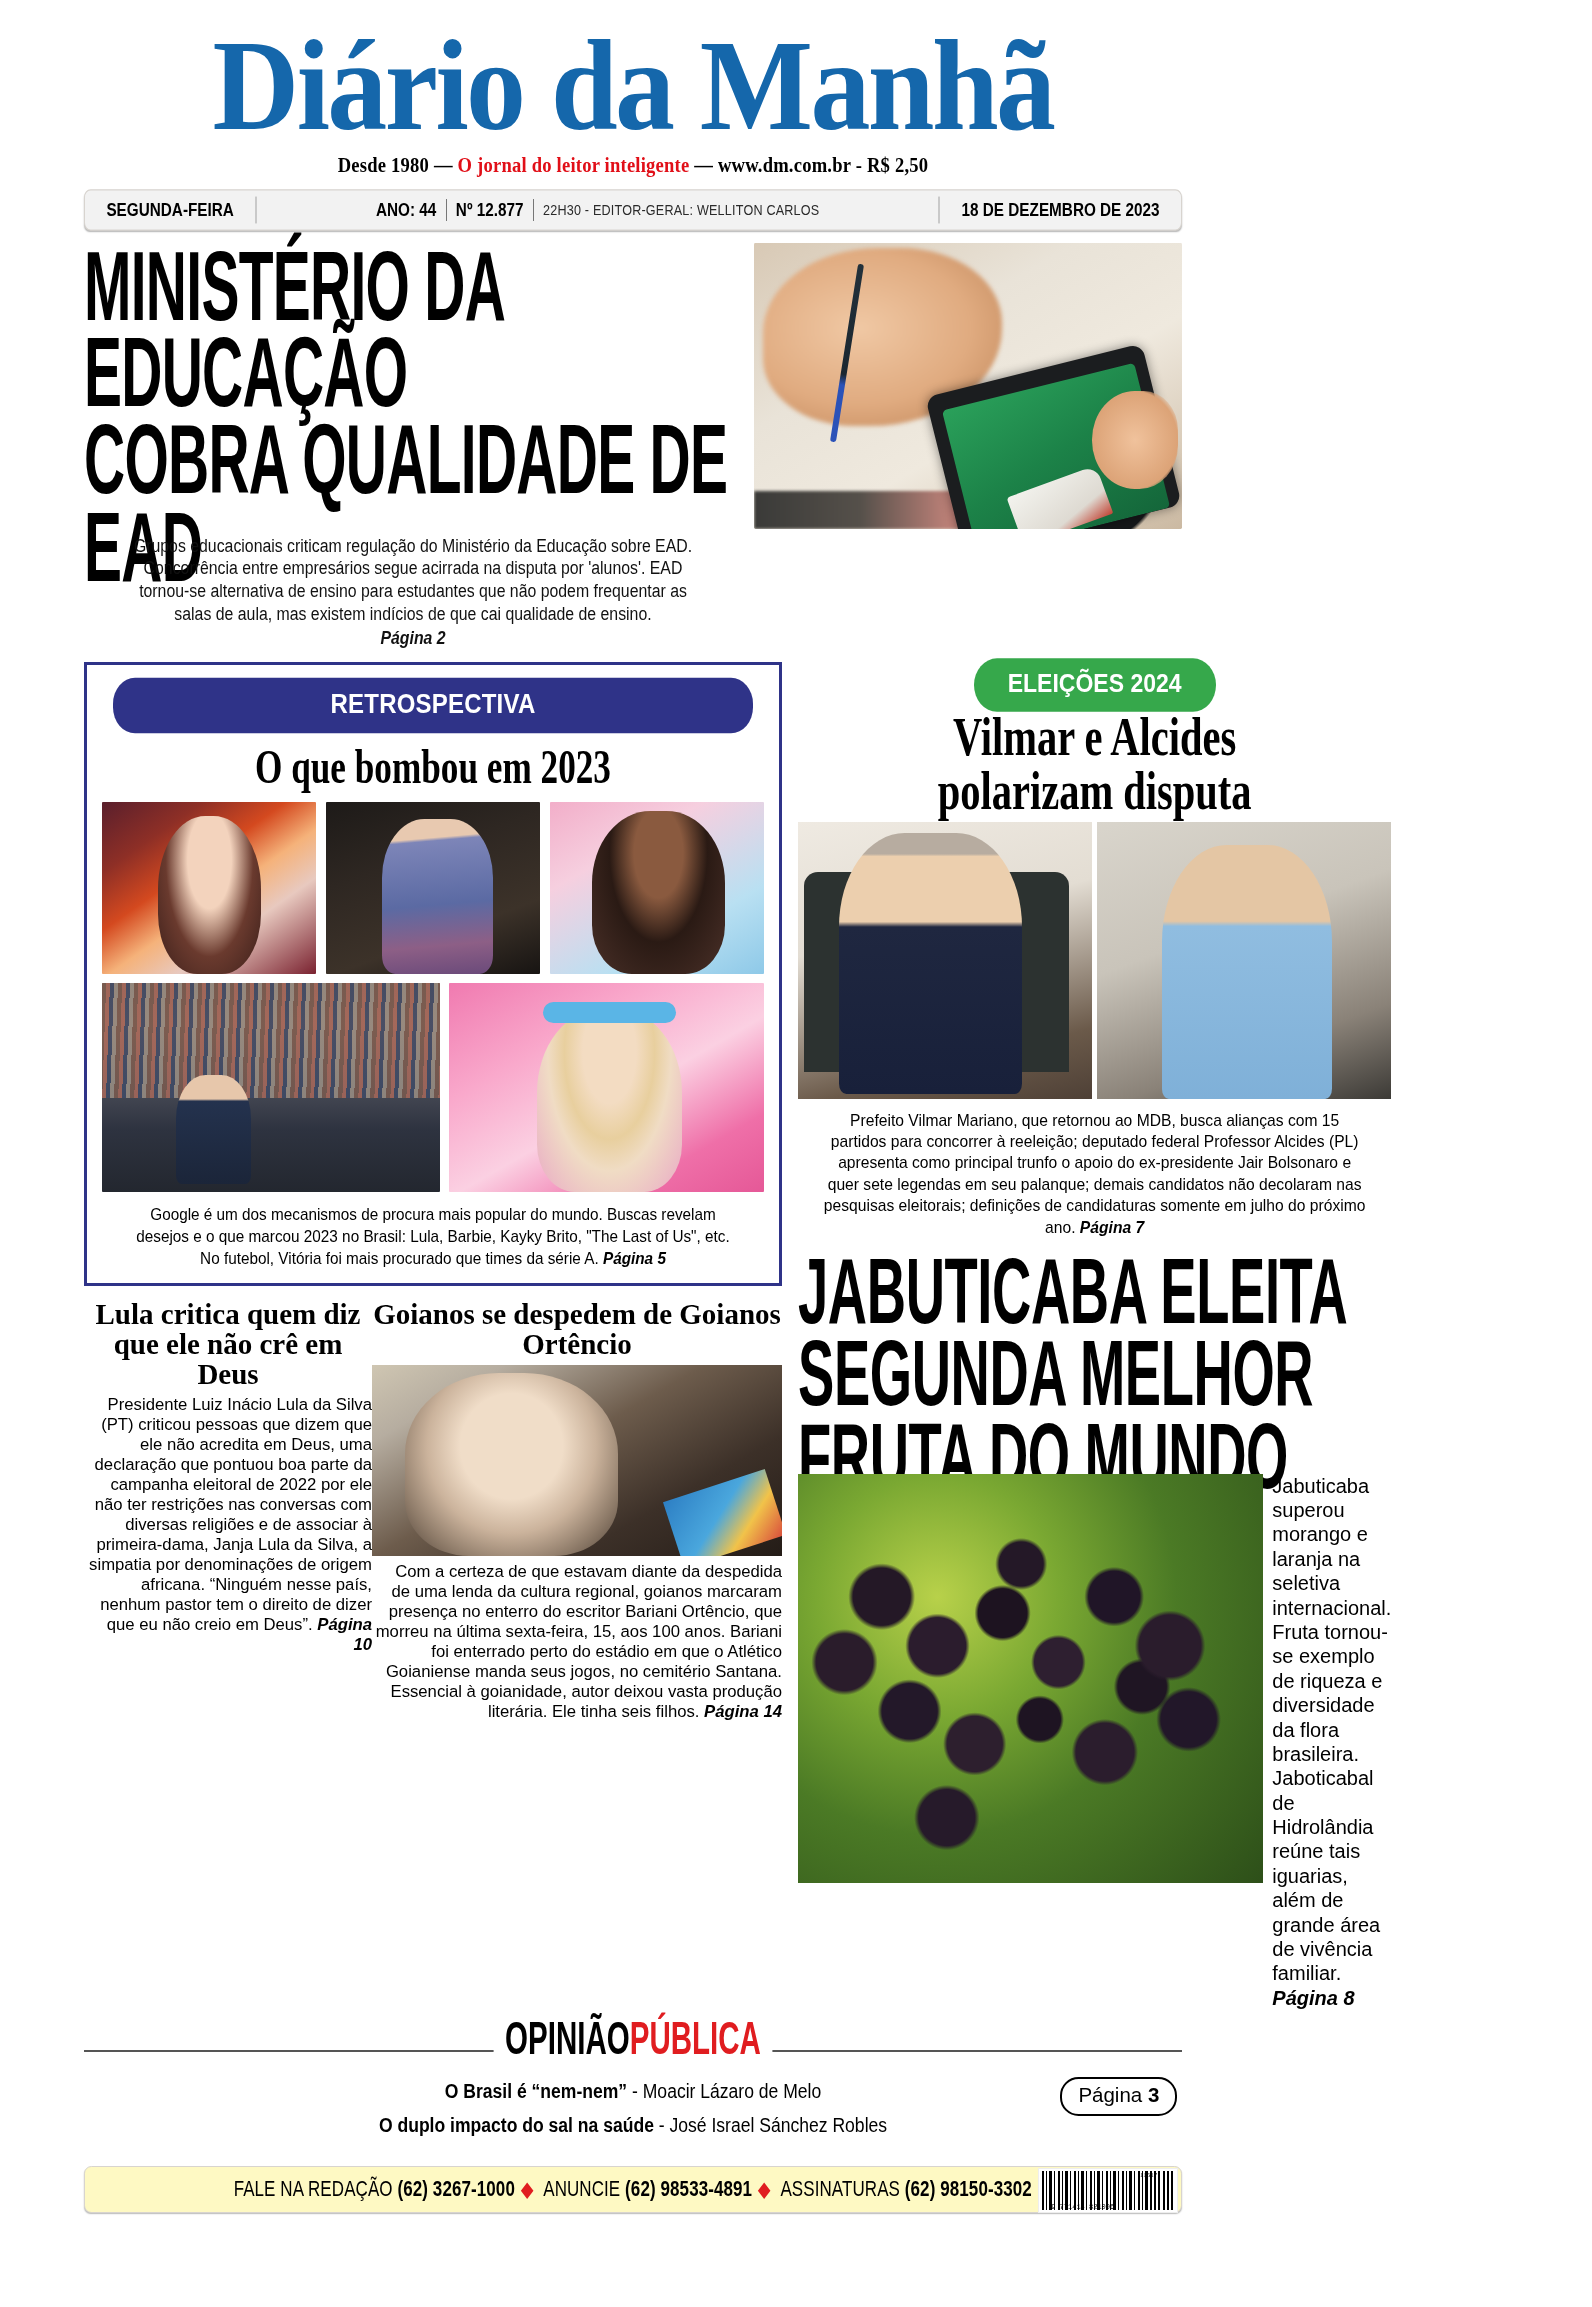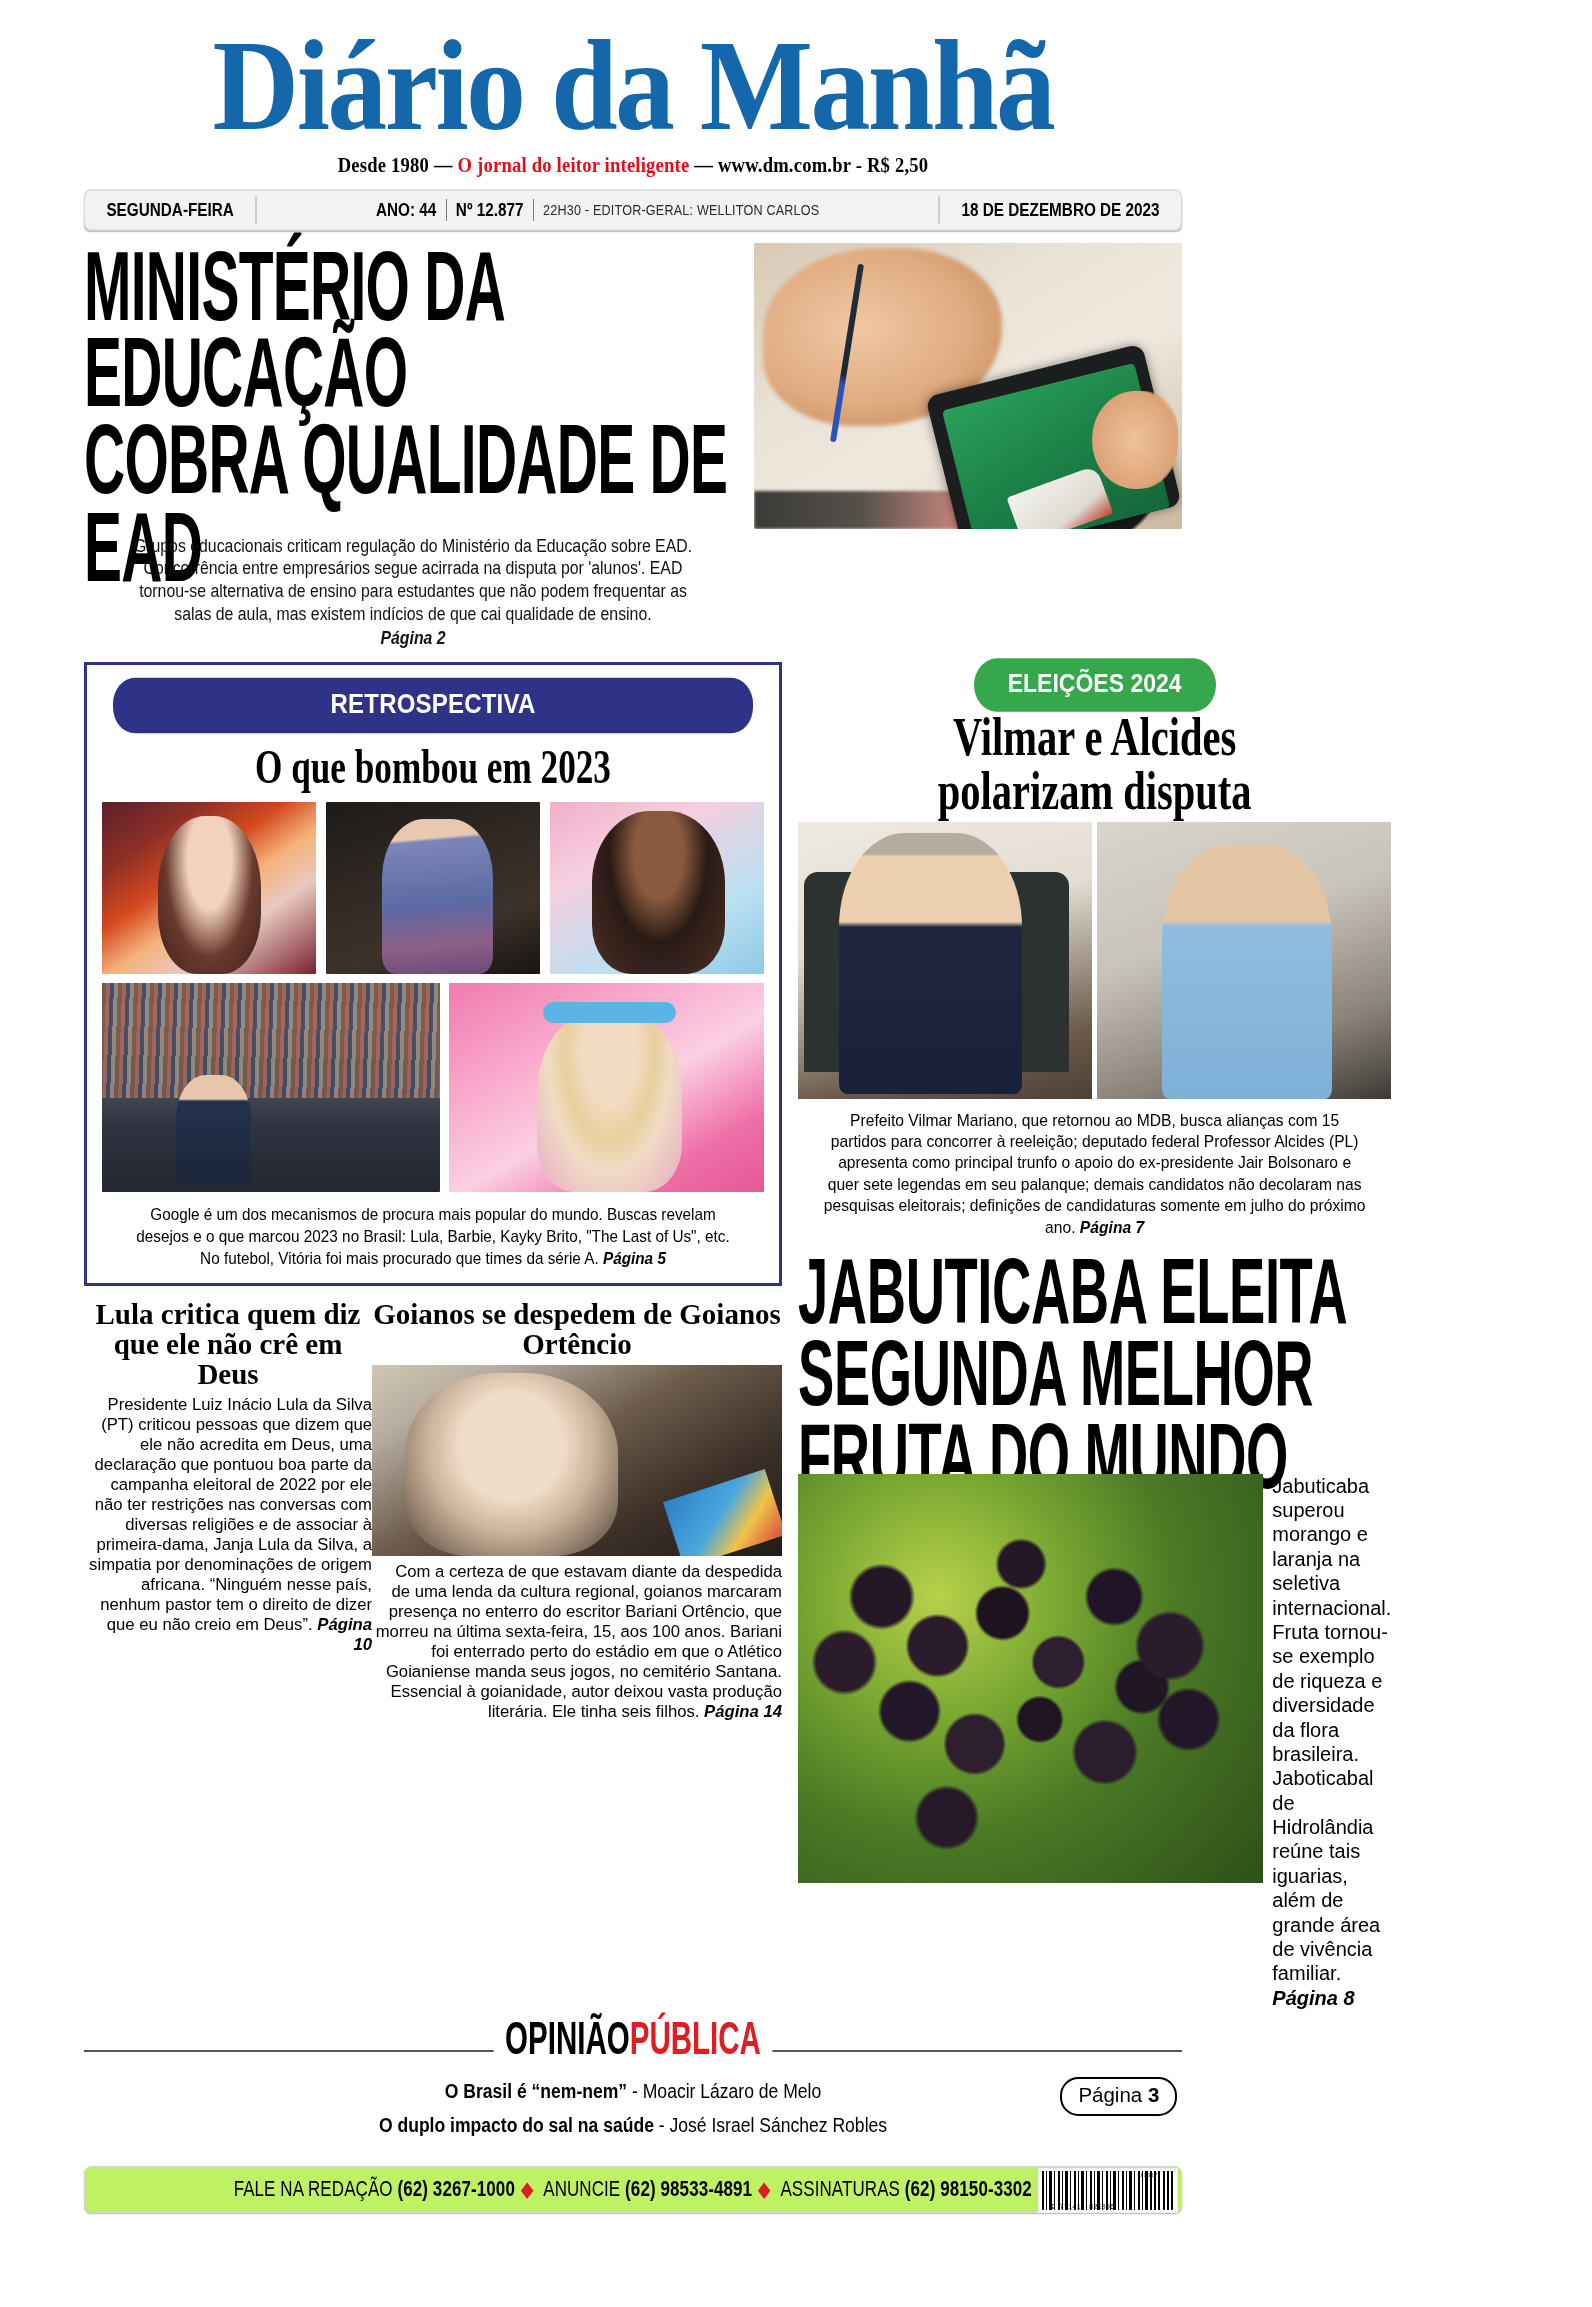--- a/index.html
+++ b/index.html
@@ -270,21 +270,21 @@
   .pagina15 {
     position:absolute; right: 4.7px; top: 60px;
     border: 2.3px solid #000; border-radius: 18.6px;
     padding: 4.7px 16px 6.5px; font-size: 20.5px; font-weight: normal;
   }
   .pagina15 b { font-weight: bold; }
 
   
   .footer {
     margin-top: 24px; height: 47px;
-    background: #bef264; border-radius: 7.4px;
+    background: #fef9c3; border-radius: 7.4px;
     border: 0.5px solid #d8d4cf;
     box-shadow: 0 1.4px 1.4px -0.9px rgba(0,0,0,.28);
     display:flex; align-items:center; justify-content:center;
     position: relative;
   }
   .footer-text { font-size: 17.7px; font-weight: bold; transform: scaleY(1.25) scaleX(0.96); letter-spacing:0.1px; }
   .footer-text .lite { font-weight: normal; }
   .diamond { color:#e01d20; font-size: 16px; margin: 0 6.5px; }
   .barcode {
     position:absolute; right: 2.8px; top: 0.9px; height: 45px; width: 140px;

